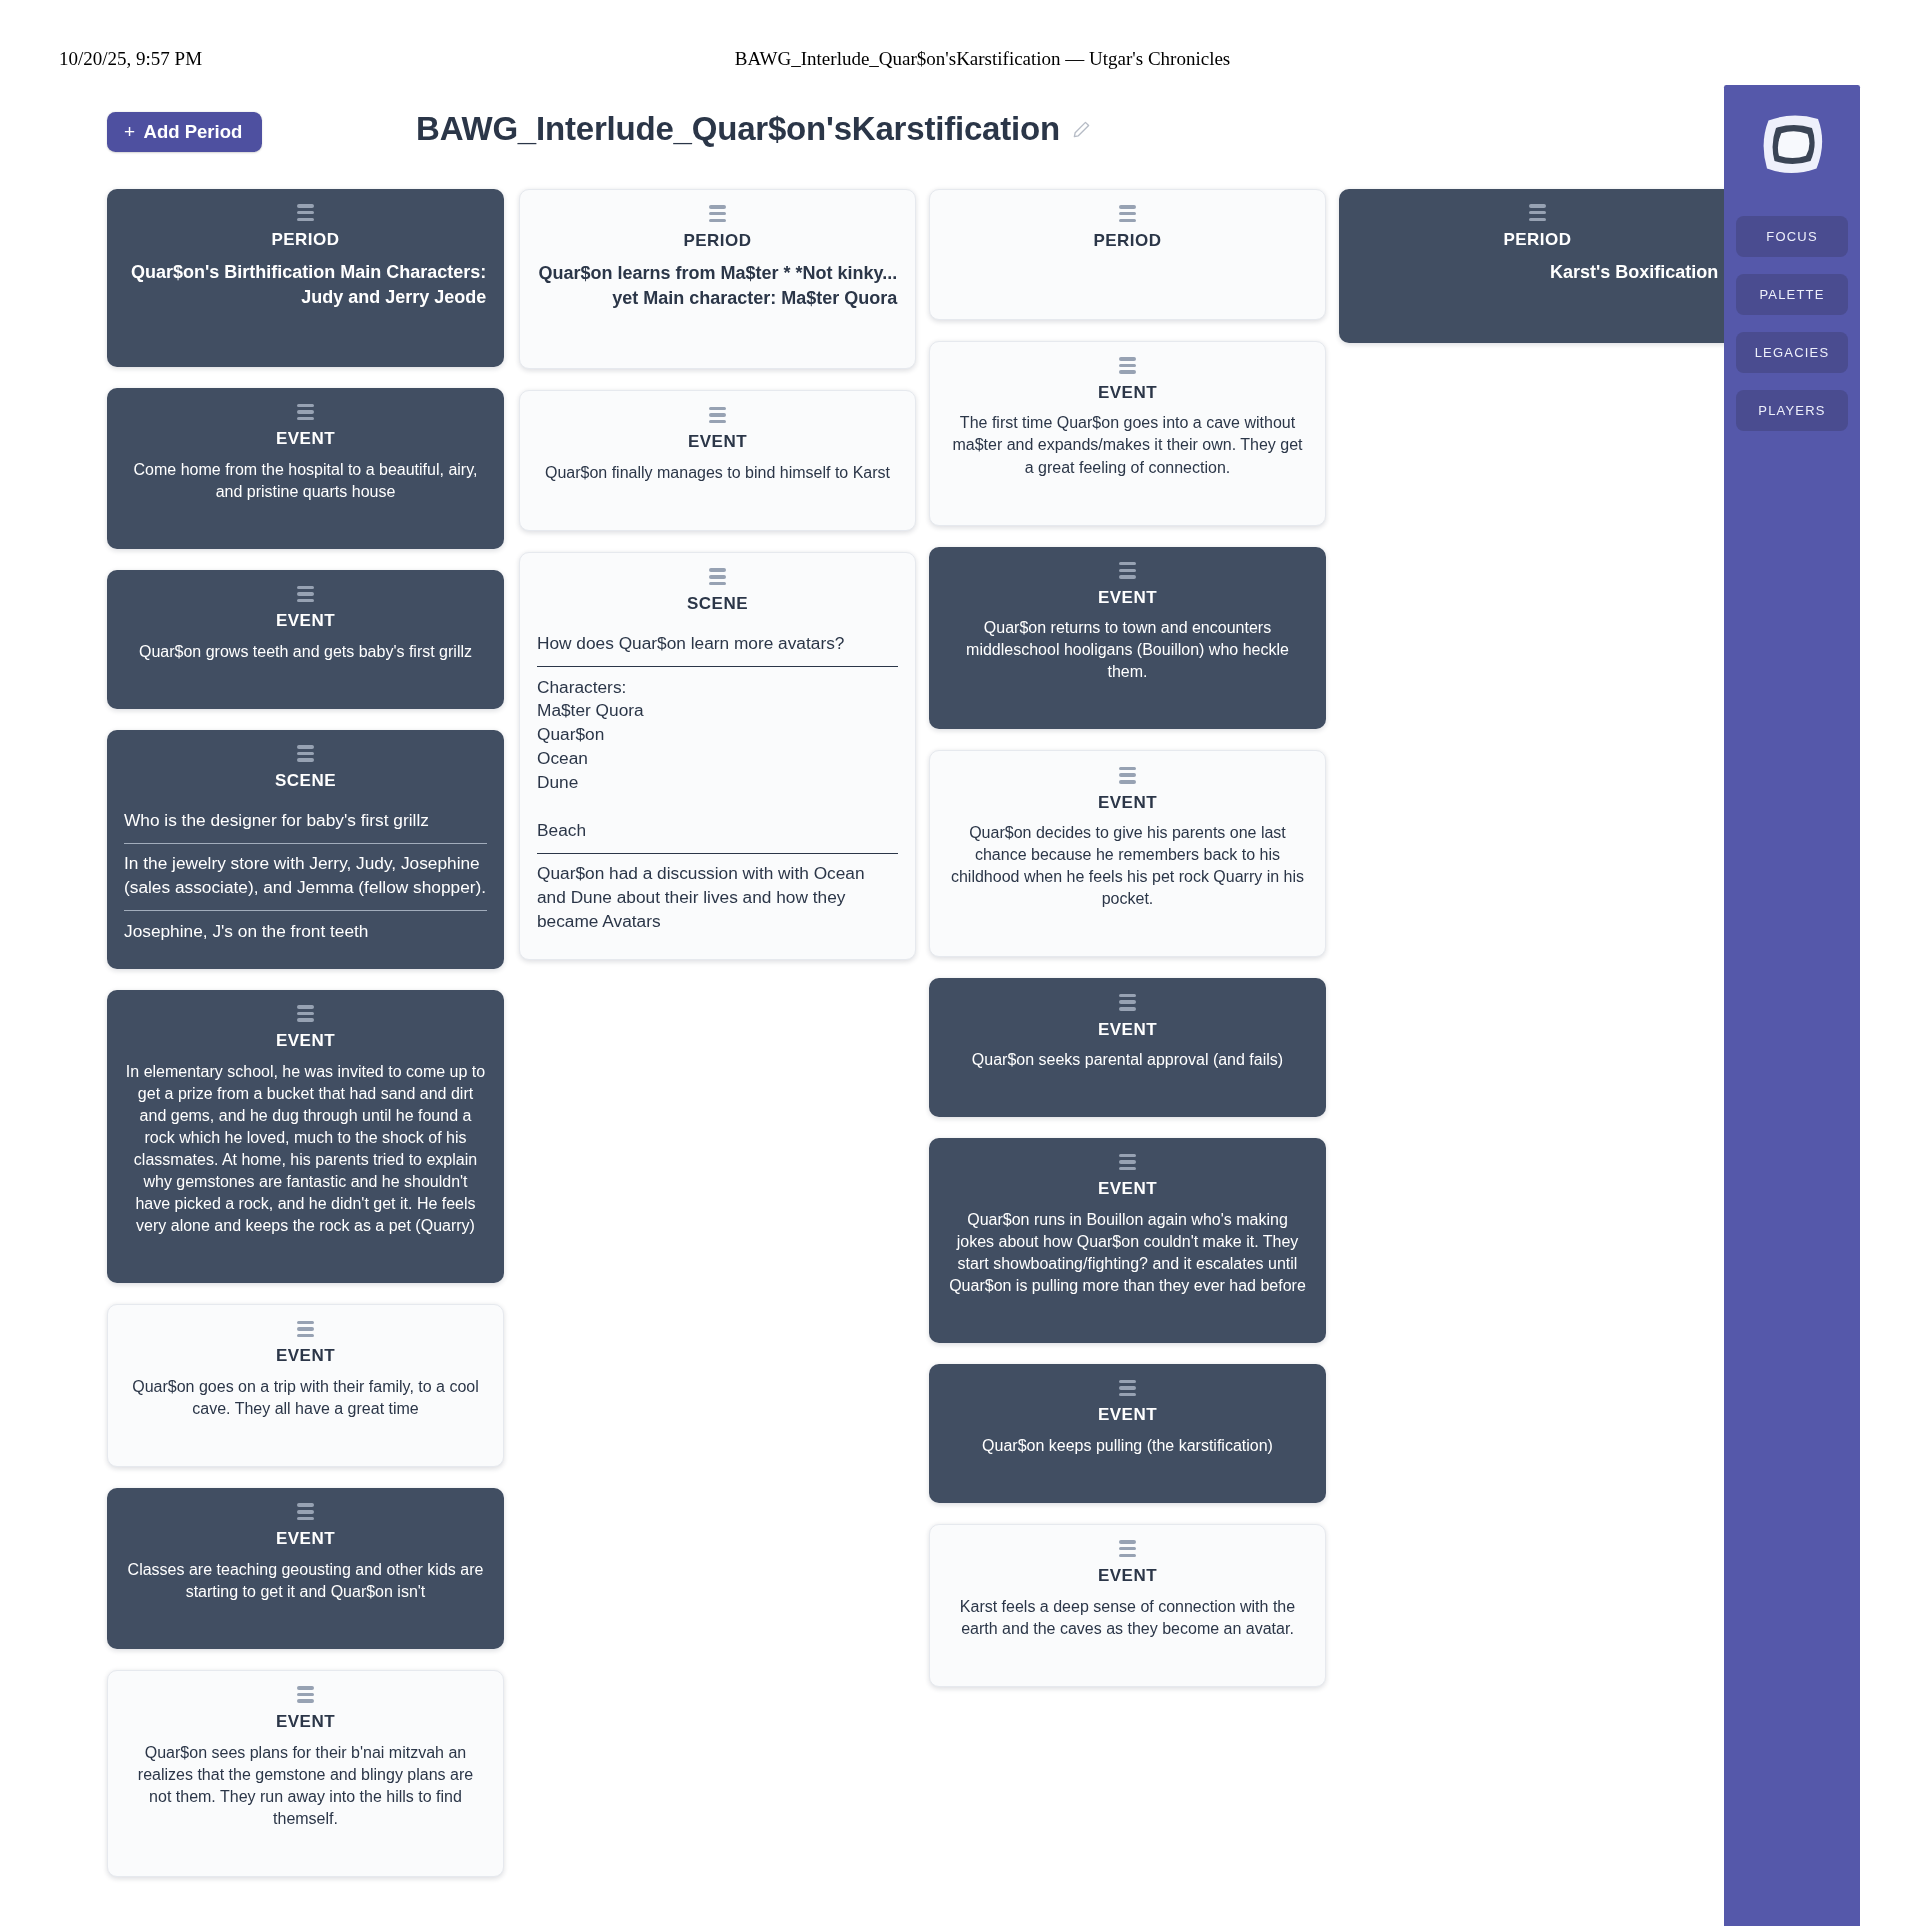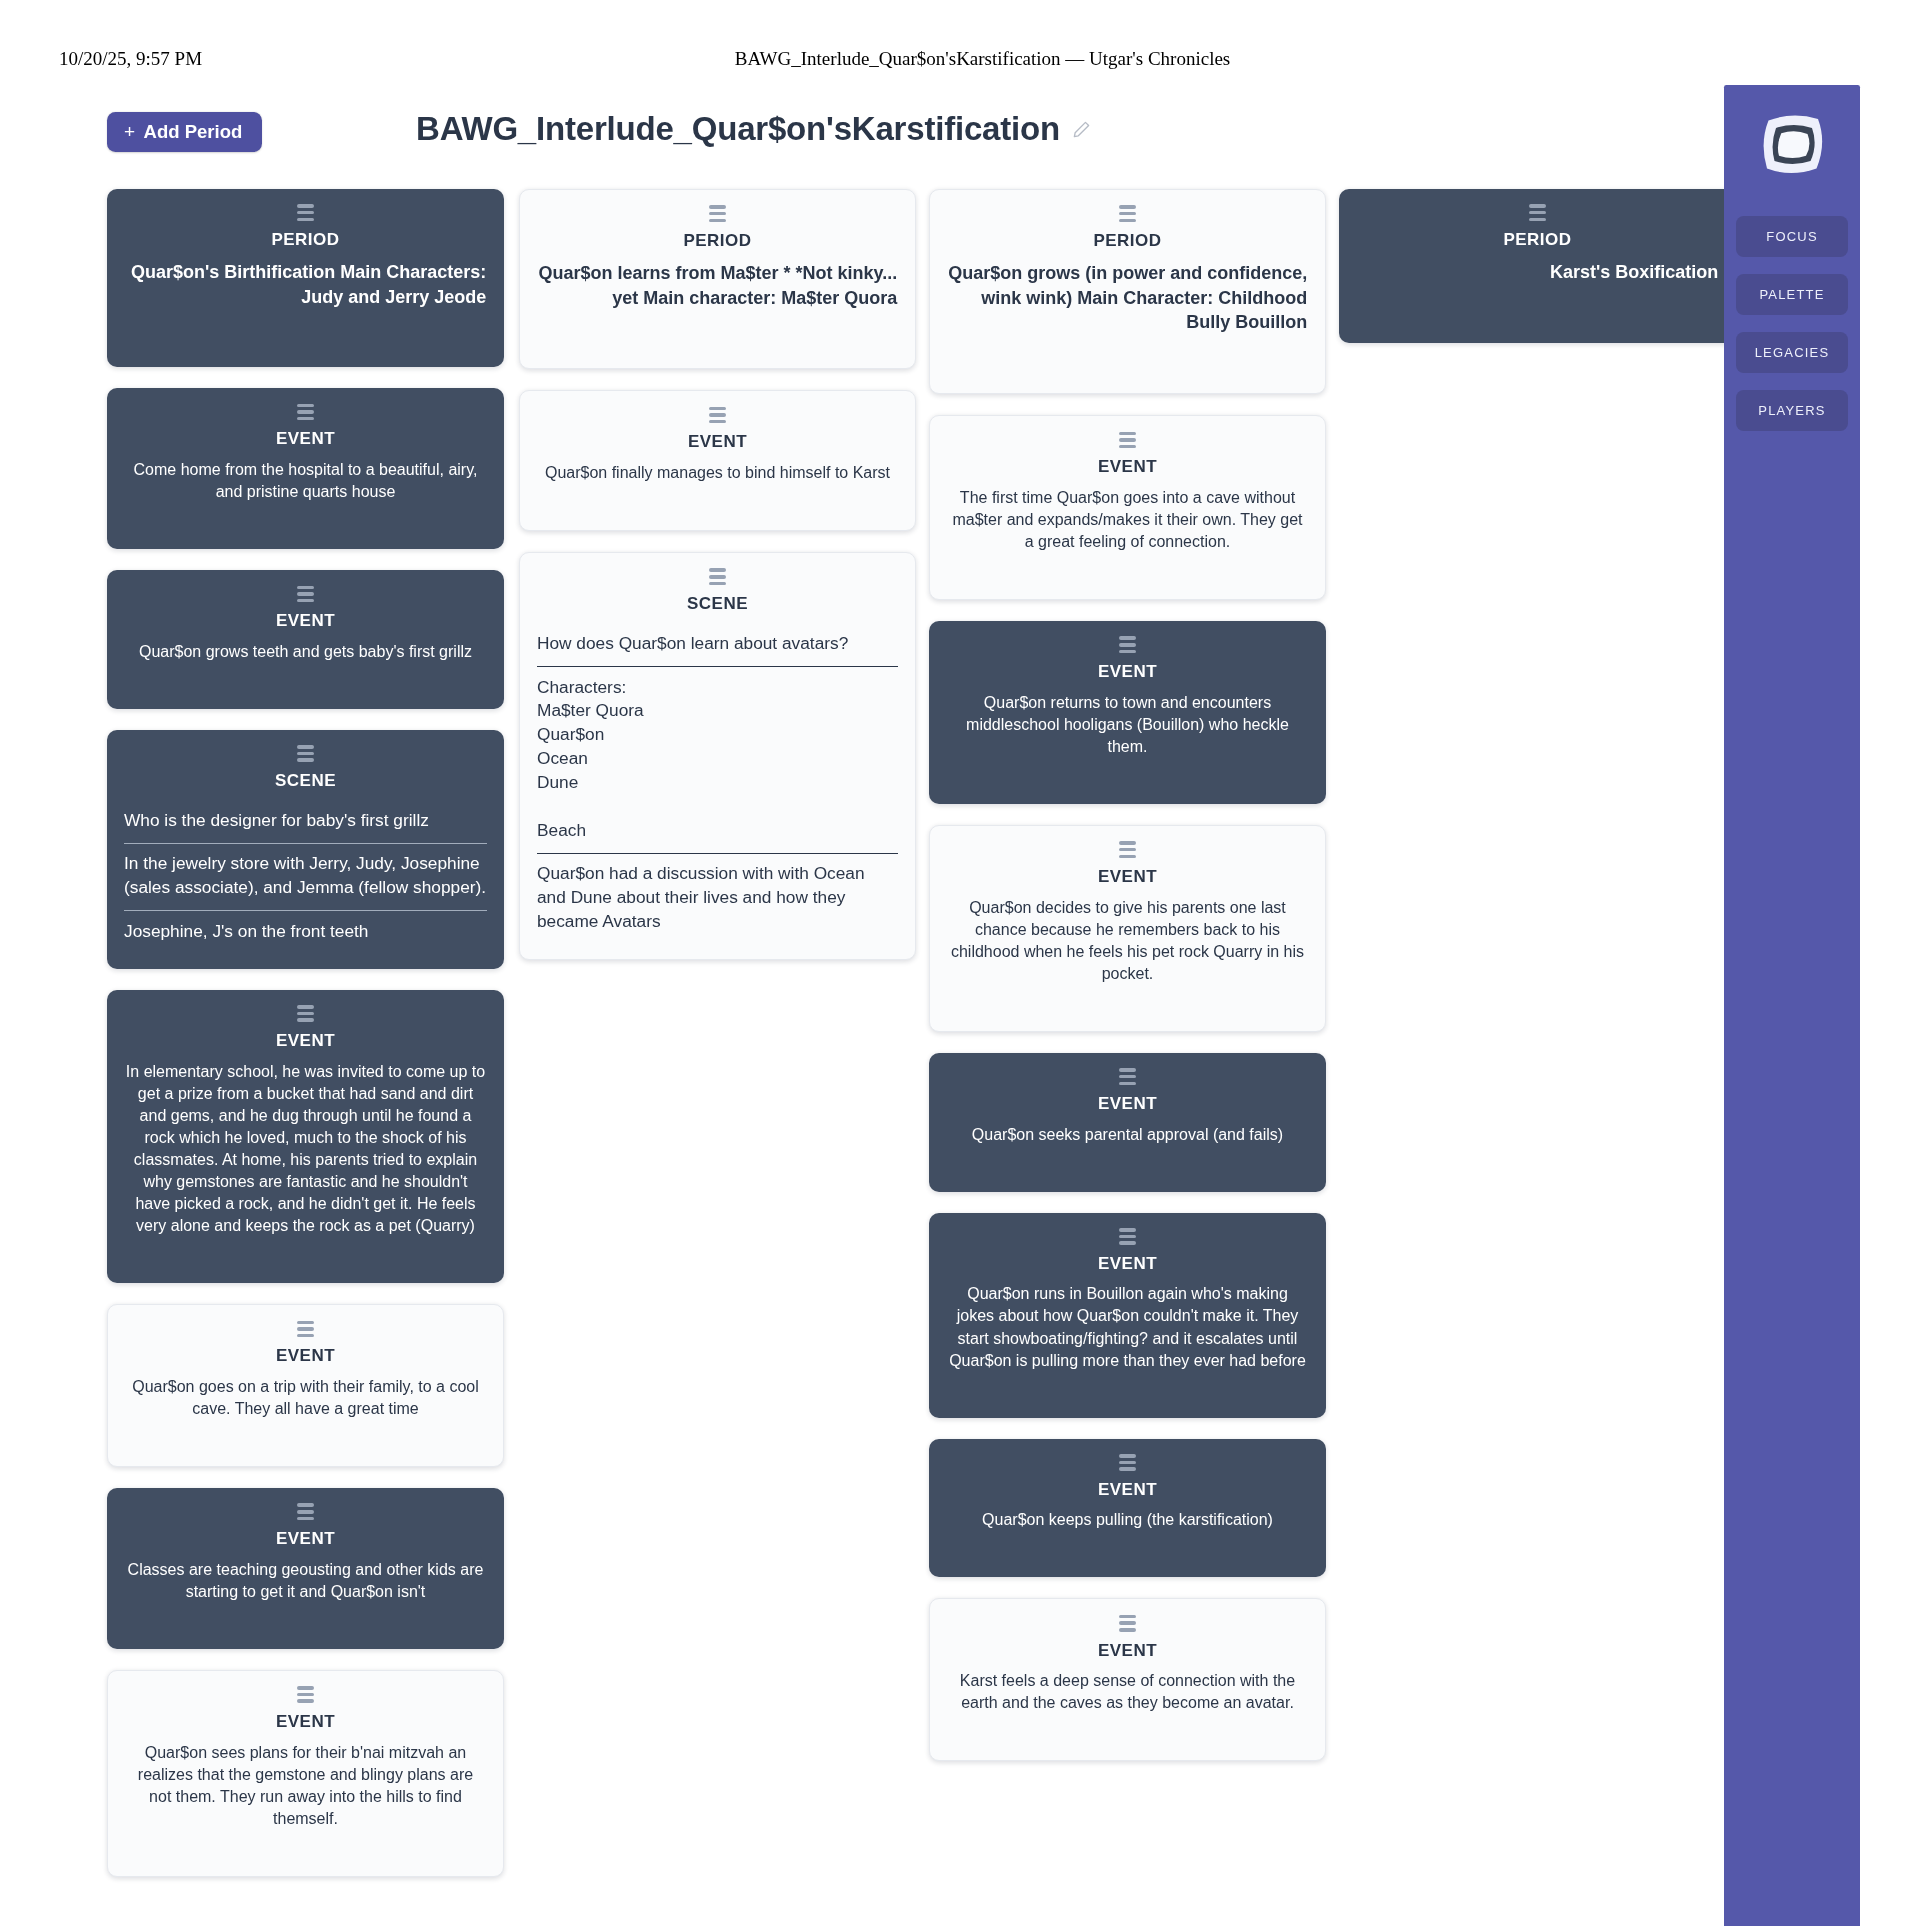--- a/index.html
+++ b/index.html
@@ -291,42 +291,41 @@
       </div>
       <div class="card light scene">
         <div class="card-head">
           <span class="hamburger">
             <span></span>
             <span></span>
             <span></span>
           </span>
           <span class="card-kind">SCENE</span>
         </div>
-        <div class="scene-sec">How does Quar$on learn about avatars?</div>
+        <div class="scene-sec">How does Quar$on learn more avatars?</div>
         <div class="scene-sec">Characters:
 Ma$ter Quora
 Quar$on
 Ocean
 Dune
 
 Beach</div>
         <div class="scene-sec">Quar$on had a discussion with with Ocean and Dune about their lives and how they became Avatars</div>
       </div>
     </div>
   <div class="column col-3">
       <div class="card light period">
         <div class="card-head">
           <span class="hamburger">
             <span></span>
             <span></span>
             <span></span>
           </span>
           <span class="card-kind">PERIOD</span>
         </div>
-        <div class="card-title">Quar$on grows (in power and confidence, wink wink) Main Character: Childhood Bully Bouillon</div>
       </div>
       <div class="card light event">
         <div class="card-head">
           <span class="hamburger">
             <span></span>
             <span></span>
             <span></span>
           </span>
           <span class="card-kind">EVENT</span>
         </div>

